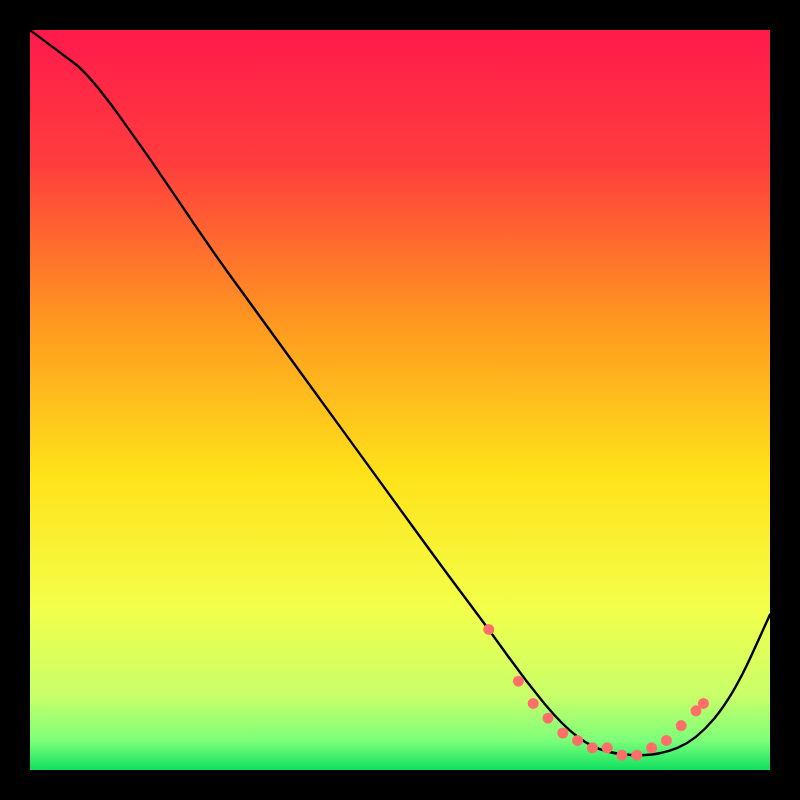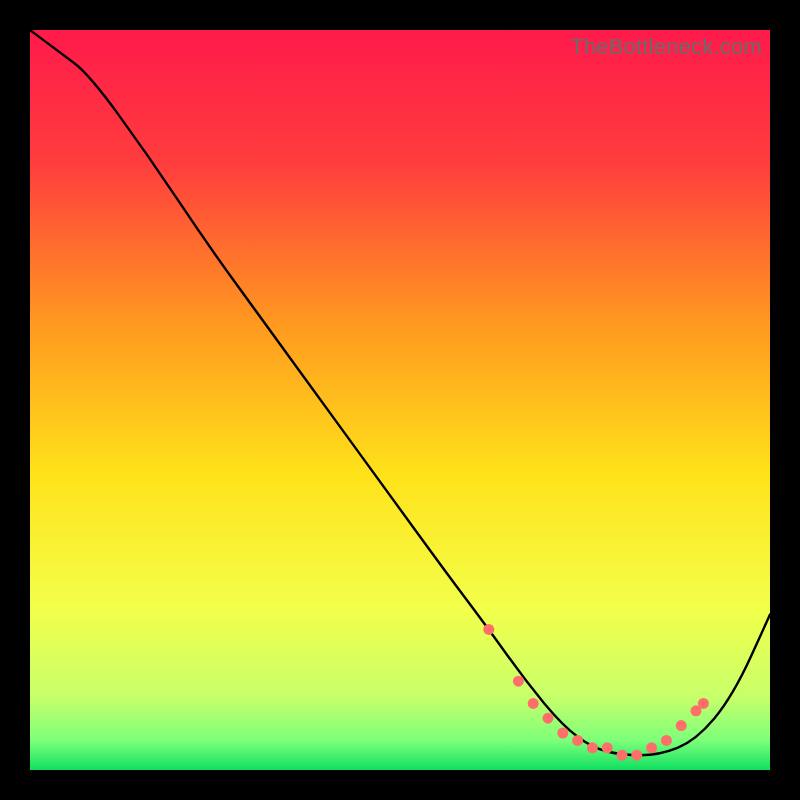--- a/index.html
+++ b/index.html
@@ -72,14 +72,13 @@
         <circle cx="592" cy="725.2" r="5.5" fill="#ff6f69"></circle>
         <circle cx="606.8" cy="725.2" r="5.5" fill="#ff6f69"></circle>
         <circle cx="621.6" cy="717.8" r="5.5" fill="#ff6f69"></circle>
         <circle cx="636.4" cy="710.4" r="5.5" fill="#ff6f69"></circle>
         <circle cx="651.2" cy="695.6" r="5.5" fill="#ff6f69"></circle>
         <circle cx="666" cy="680.8" r="5.5" fill="#ff6f69"></circle>
         <circle cx="673.4" cy="673.4" r="5.5" fill="#ff6f69"></circle>
       </g>
   </svg>
 
-  <div class="watermark">TheBottleneck.com</div>
 </div>
 
 </body></html>

